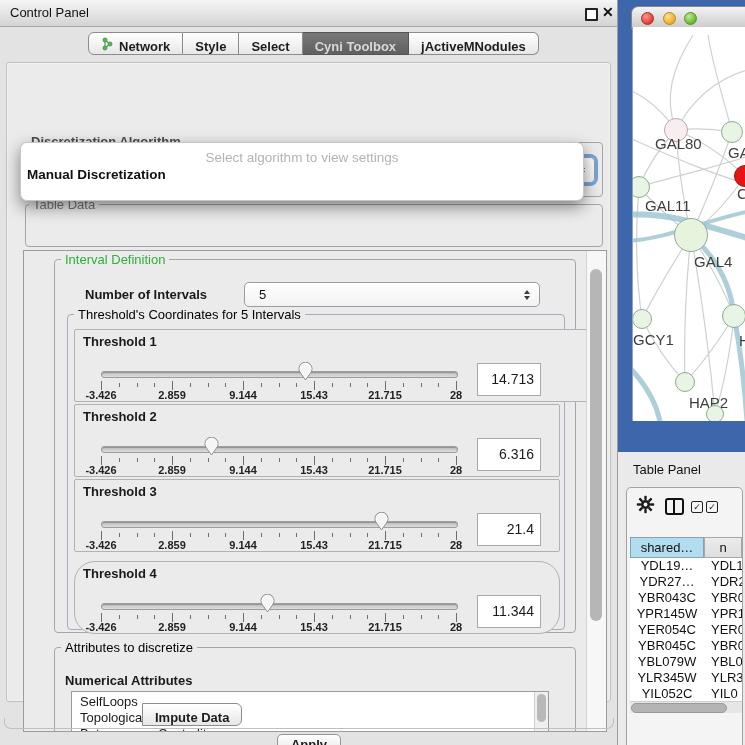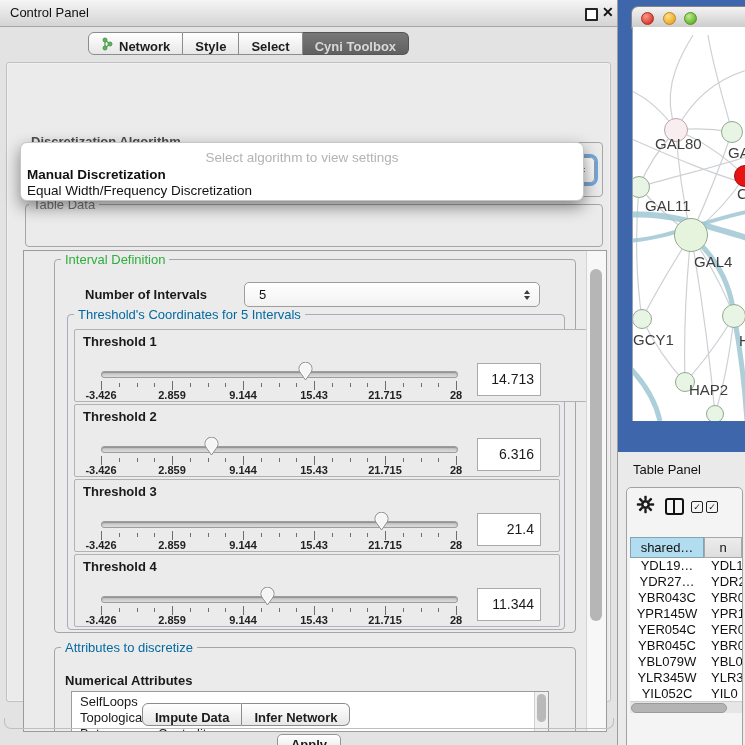--- a/index.html
+++ b/index.html
@@ -24,21 +24,21 @@
   .seg.sel{background:linear-gradient(#787878,#606060);color:#d8d8d8;border-color:#555}
   #top-tabs{left:88px;top:32px}
   #bottom-tabs{left:142px;top:703px}
 
   #panel{position:absolute;left:6px;top:62px;width:603px;height:638px;background:#ebebeb;
          border:1px solid #c0c0c0;border-radius:3px;box-shadow:inset 0 0 0 1px #f2f2f2}
 
   .group{position:absolute;border:1px solid #a6a6a6;border-radius:4px}
   .gtitle{position:absolute;font-size:13px;line-height:15px;padding:0 4px;background:#ebebeb;white-space:nowrap}
   .gtitle.green{color:#2fae3c}
-  .gtitle.blue{color:#0369a1}
+  .gtitle.blue{color:#000000}
 
   #algo-group{left:18px;top:79px;width:576px;height:53px}
   #algo-gtitle{left:20px;top:71px;background:transparent;color:#4c4c4c;font-weight:600;z-index:5}
   .combo{position:absolute;background:linear-gradient(#ffffff,#f2f2f2);border:1px solid #9d9d9d;
          border-radius:5px;display:flex;align-items:center;padding:0 10px;color:#111}
   #algo-combo{left:26px;top:94px;width:540px;height:24px;
               box-shadow:0 0 0 3px rgba(96,160,220,.9)}
   .arrows{position:absolute;right:9px;top:50%;transform:translateY(-50%);display:flex;flex-direction:column;gap:2px}
   .tri-up{width:0;height:0;border-left:3.5px solid transparent;border-right:3.5px solid transparent;border-bottom:4.5px solid #3c3c3c}
   .tri-down{width:0;height:0;border-left:3.5px solid transparent;border-right:3.5px solid transparent;border-top:4.5px solid #3c3c3c}
@@ -153,36 +153,38 @@
       </div>
       <div class="seg">
         <span>Style</span>
       </div>
       <div class="seg">
         <span>Select</span>
       </div>
       <div class="seg sel">
         <span>Cyni Toolbox</span>
       </div>
+      <div class="seg">
+        <span>jActiveMNodules</span>
+      </div>
     </div>
 
   <div id="panel">
     <div id="algo-group" class="group"></div>
     <div id="algo-gtitle" class="gtitle">Discretization Algorithm</div>
     <div id="algo-combo" class="combo">
       <span class="arrows">
           <span class="tri-up"></span>
           <span class="tri-down"></span>
         </span>
     </div>
 
     <div id="algo-popup">
       <div id="popup-ph">Select algorithm to view settings</div>
     <div class="popup-item bold" style="top: 24px;">Manual Discretization</div>
-        <div class="popup-item" style="top: 40px;">Equal Width/Frequency Discretization</div>
       </div>
 
     <div id="td-group" class="group"></div>
     <div id="td-gtitle" class="gtitle">Table Data</div>
 
     <div id="pane">
       <div id="interval-group">
         <div class="gtitle green" style="left:6px;top:-8px">Interval Definition</div>
         <div id="num-label">Number of Intervals</div>
         <div id="num-spinner" class="combo">
@@ -296,21 +298,21 @@
                 <div class="tscale" style="left: 168px;">9.144</div>
                 <div class="tscale" style="left: 239px;">15.43</div>
                 <div class="tscale" style="left: 310px;">21.715</div>
                 <div class="tscale" style="left: 381px;">28</div>
                 <div class="thumb" style="left: 298.944px;"><svg width="15" height="19" viewBox="0 0 15 19">
                     <path d="M7.5 18 L2.7 11.2 A6.55 6.55 0 1 1 12.3 11.2 Z" fill="#f5f5f5" stroke="#8f8f8f"></path>
                     <path d="M7.5 16 L3.8 10.8 A5.4 5.4 0 1 1 11.2 10.8 Z" fill="none" stroke="#ffffff" opacity="0.7"></path>
                   </svg></div>
                 <div class="tval">21.4</div>
               </div>
-              <div class="tbox" style="top: 225px;">
+              <div class="tbox" style="top: 232px; border-radius: 21px;">
                 <div class="tlabel">Threshold 4</div>
                 <div class="ttrack"></div>
                 <div class="tick major" style="left: 26px;"></div>
                 <div class="tick" style="left: 43.75px;"></div>
                 <div class="tick" style="left: 61.5px;"></div>
                 <div class="tick" style="left: 79.25px;"></div>
                 <div class="tick major" style="left: 97px;"></div>
                 <div class="tick" style="left: 114.75px;"></div>
                 <div class="tick" style="left: 132.5px;"></div>
                 <div class="tick" style="left: 150.25px;"></div>
@@ -361,23 +363,20 @@
         <div id="pane-sb-thumb"></div>
       </div>
     </div>
 
     <div id="apply-btn" class="mac-btn">Apply</div>
   </div>
 
   <div id="bottom-tabs" class="segbar">
       <div class="seg">
         <span>Impute Data</span>
-      </div>
-      <div class="seg">
-        <span>Infer Network</span>
       </div>
     </div>
   <div id="cp-edge"></div>
 </div>
 
 <div id="desktop"></div>
 <div id="iframe-tb">
   <span class="tl red"></span>
   <span class="tl yellow"></span>
   <span class="tl green"></span>
@@ -424,21 +423,21 @@
       <div class="nlabel" style="left: 104px; top: 158px;">C</div>
       <div class="nnode" style="left: -5px; top: 149px; width: 22px; height: 22px; background: rgb(233, 245, 228); border: 1px solid rgb(147, 168, 147);"></div>
       <div class="nlabel" style="left: 12px; top: 170px;">GAL11</div>
       <div class="nnode" style="left: 41px; top: 191px; width: 34px; height: 34px; background: rgb(230, 244, 222); border: 1px solid rgb(147, 168, 147);"></div>
       <div class="nlabel" style="left: 61px; top: 226px;">GAL4</div>
       <div class="nnode" style="left: -1px; top: 282px; width: 20px; height: 20px; background: rgb(233, 245, 228); border: 1px solid rgb(147, 168, 147);"></div>
       <div class="nlabel" style="left: 0px; top: 304px;">GCY1</div>
       <div class="nnode" style="left: 89px; top: 277px; width: 24px; height: 24px; background: rgb(233, 245, 228); border: 1px solid rgb(147, 168, 147);"></div>
       <div class="nlabel" style="left: 106px; top: 305px;">H</div>
       <div class="nnode" style="left: 42px; top: 345px; width: 20px; height: 20px; background: rgb(233, 245, 228); border: 1px solid rgb(147, 168, 147);"></div>
-      <div class="nlabel" style="left: 56px; top: 354px;">HAP2</div>
+      <div class="nlabel" style="left: 56px; top: 367px;">HAP2</div>
       <div class="nnode" style="left: 73px; top: 378px; width: 18px; height: 18px; background: rgb(233, 245, 228); border: 1px solid rgb(147, 168, 147);"></div>
     </div>
 </div>
 
 <div id="tp-region">
   <div id="tp-title">Table Panel</div>
   <div id="tp-window">
     <span id="tp-gear">
       <svg width="19" height="19" viewBox="0 0 19 19">
           <g fill="#1c1c1c">

